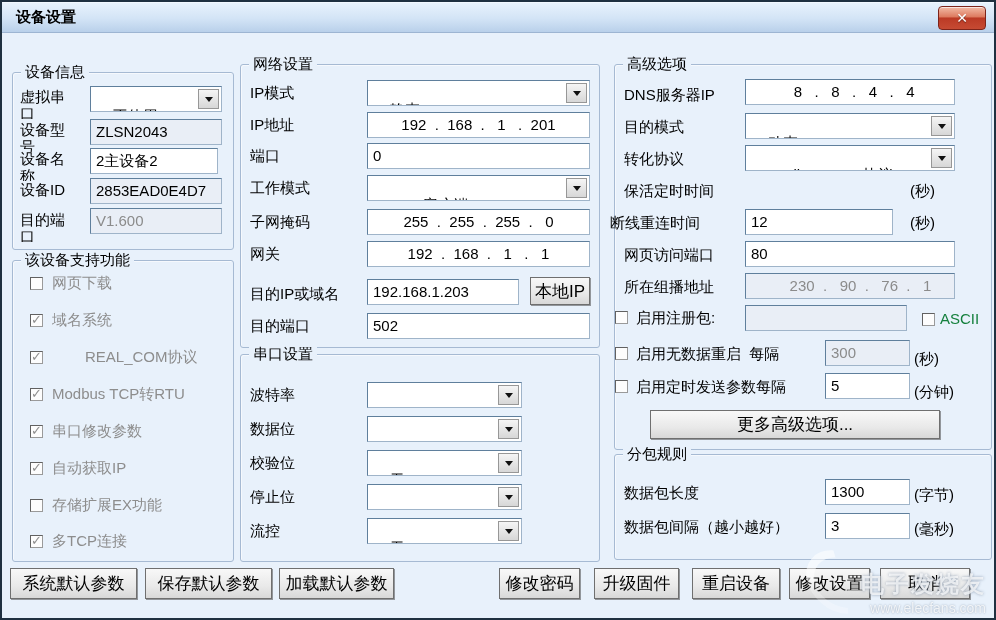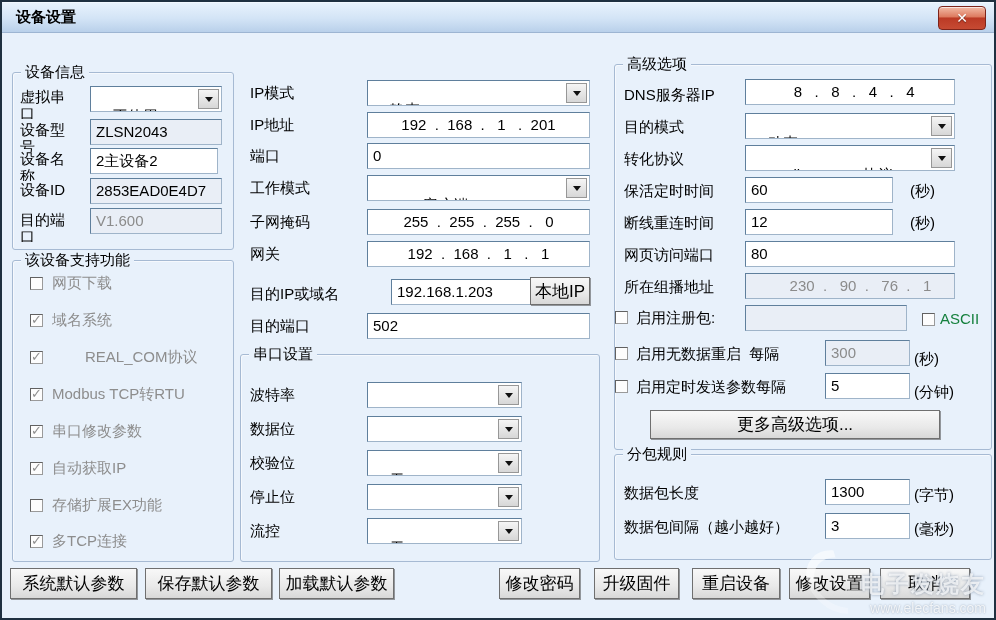--- a/index.html
+++ b/index.html
@@ -125,40 +125,43 @@
   </div>
   <div class="feat-row" style="top:494px;">
     <span class="cb inline"></span>
     <span>存储扩展EX功能</span>
   </div>
   <div class="feat-row" style="top:530px;">
     <span class="cb inline checked"></span>
     <span>多TCP连接</span>
   </div>
 
+  <div class="group" style="left:238px;top:62px;width:358px;height:282px;">
+    <span class="group-label">网络设置</span>
+  </div>
   <div class="lbl" style="left:248px;top:82px;">IP模式</div>
   <div class="field" style="left:365px;top:78px;width:223px;">
     <span>静态</span>
     <span class="combo-btn"><span class="arrow-down"></span></span>
   </div>
   <div class="lbl" style="left:248px;top:114px;">IP地址</div>
   <div class="field center pre" style="left:365px;top:110px;width:223px;">192  .  168  .   1   .  201</div>
   <div class="lbl" style="left:248px;top:145px;">端口</div>
   <div class="field" style="left:365px;top:141px;width:223px;">0</div>
   <div class="lbl" style="left:248px;top:177px;">工作模式</div>
   <div class="field" style="left:365px;top:173px;width:223px;">
     <span>TCP 客户端</span>
     <span class="combo-btn"><span class="arrow-down"></span></span>
   </div>
   <div class="lbl" style="left:248px;top:211px;">子网掩码</div>
   <div class="field center pre" style="left:365px;top:207px;width:223px;">255  .  255  .  255  .   0</div>
   <div class="lbl" style="left:248px;top:243px;">网关</div>
   <div class="field center pre" style="left:365px;top:239px;width:223px;">192  .  168  .   1   .   1</div>
   <div class="lbl" style="left:248px;top:283px;">目的IP或域名</div>
-  <div class="field" style="left:365px;top:277px;width:152px;margin-left:24px;">192.168.1.203</div>
+  <div class="field" style="left:365px;top:277px;width:152px;">192.168.1.203</div>
   <div class="btn" style="left:528px;top:275px;width:60px;height:28px;">本地IP</div>
   <div class="lbl" style="left:248px;top:315px;">目的端口</div>
   <div class="field" style="left:365px;top:311px;width:223px;">502</div>
 
   <div class="group" style="left:238px;top:352px;width:358px;height:206px;">
     <span class="group-label">串口设置</span>
   </div>
   <div class="lbl" style="left:248px;top:384px;">波特率</div>
   <div class="field" style="left:365px;top:380px;width:155px;">
     <span>9600</span>
@@ -194,23 +197,22 @@
   <div class="field" style="left:743px;top:111px;width:210px;">
     <span>动态</span>
     <span class="combo-btn"><span class="arrow-down"></span></span>
   </div>
   <div class="lbl" style="left:622px;top:148px;">转化协议</div>
   <div class="field" style="left:743px;top:143px;width:210px;">
     <span>Modbus_TCP 协议</span>
     <span class="combo-btn"><span class="arrow-down"></span></span>
   </div>
   <div class="lbl" style="left:622px;top:180px;">保活定时时间</div>
-  <div class="field" style="left:743px;top:175px;width:148px;">60</div>
   <div class="unit" style="left:908px;top:180px;">(秒)</div>
-  <div class="lbl" style="left:622px;top:212px;">断线重连时间</div>
+  <div class="lbl" style="left:608px;top:212px;">断线重连时间</div>
   <div class="field" style="left:743px;top:207px;width:148px;">12</div>
   <div class="unit" style="left:908px;top:212px;">(秒)</div>
   <div class="lbl" style="left:622px;top:244px;">网页访问端口</div>
   <div class="field" style="left:743px;top:239px;width:210px;">80</div>
   <div class="lbl" style="left:622px;top:276px;">所在组播地址</div>
   <div class="field center pre dis" style="left:743px;top:271px;width:210px;padding-left:26px;">230  .   90  .   76  .   1</div>
 
   <div class="cb" style="left:613px;top:309px;"></div>
   <div class="lbl" style="left:634px;top:307px;">启用注册包:</div>
   <div class="field dis" style="left:743px;top:303px;width:162px;"></div>

